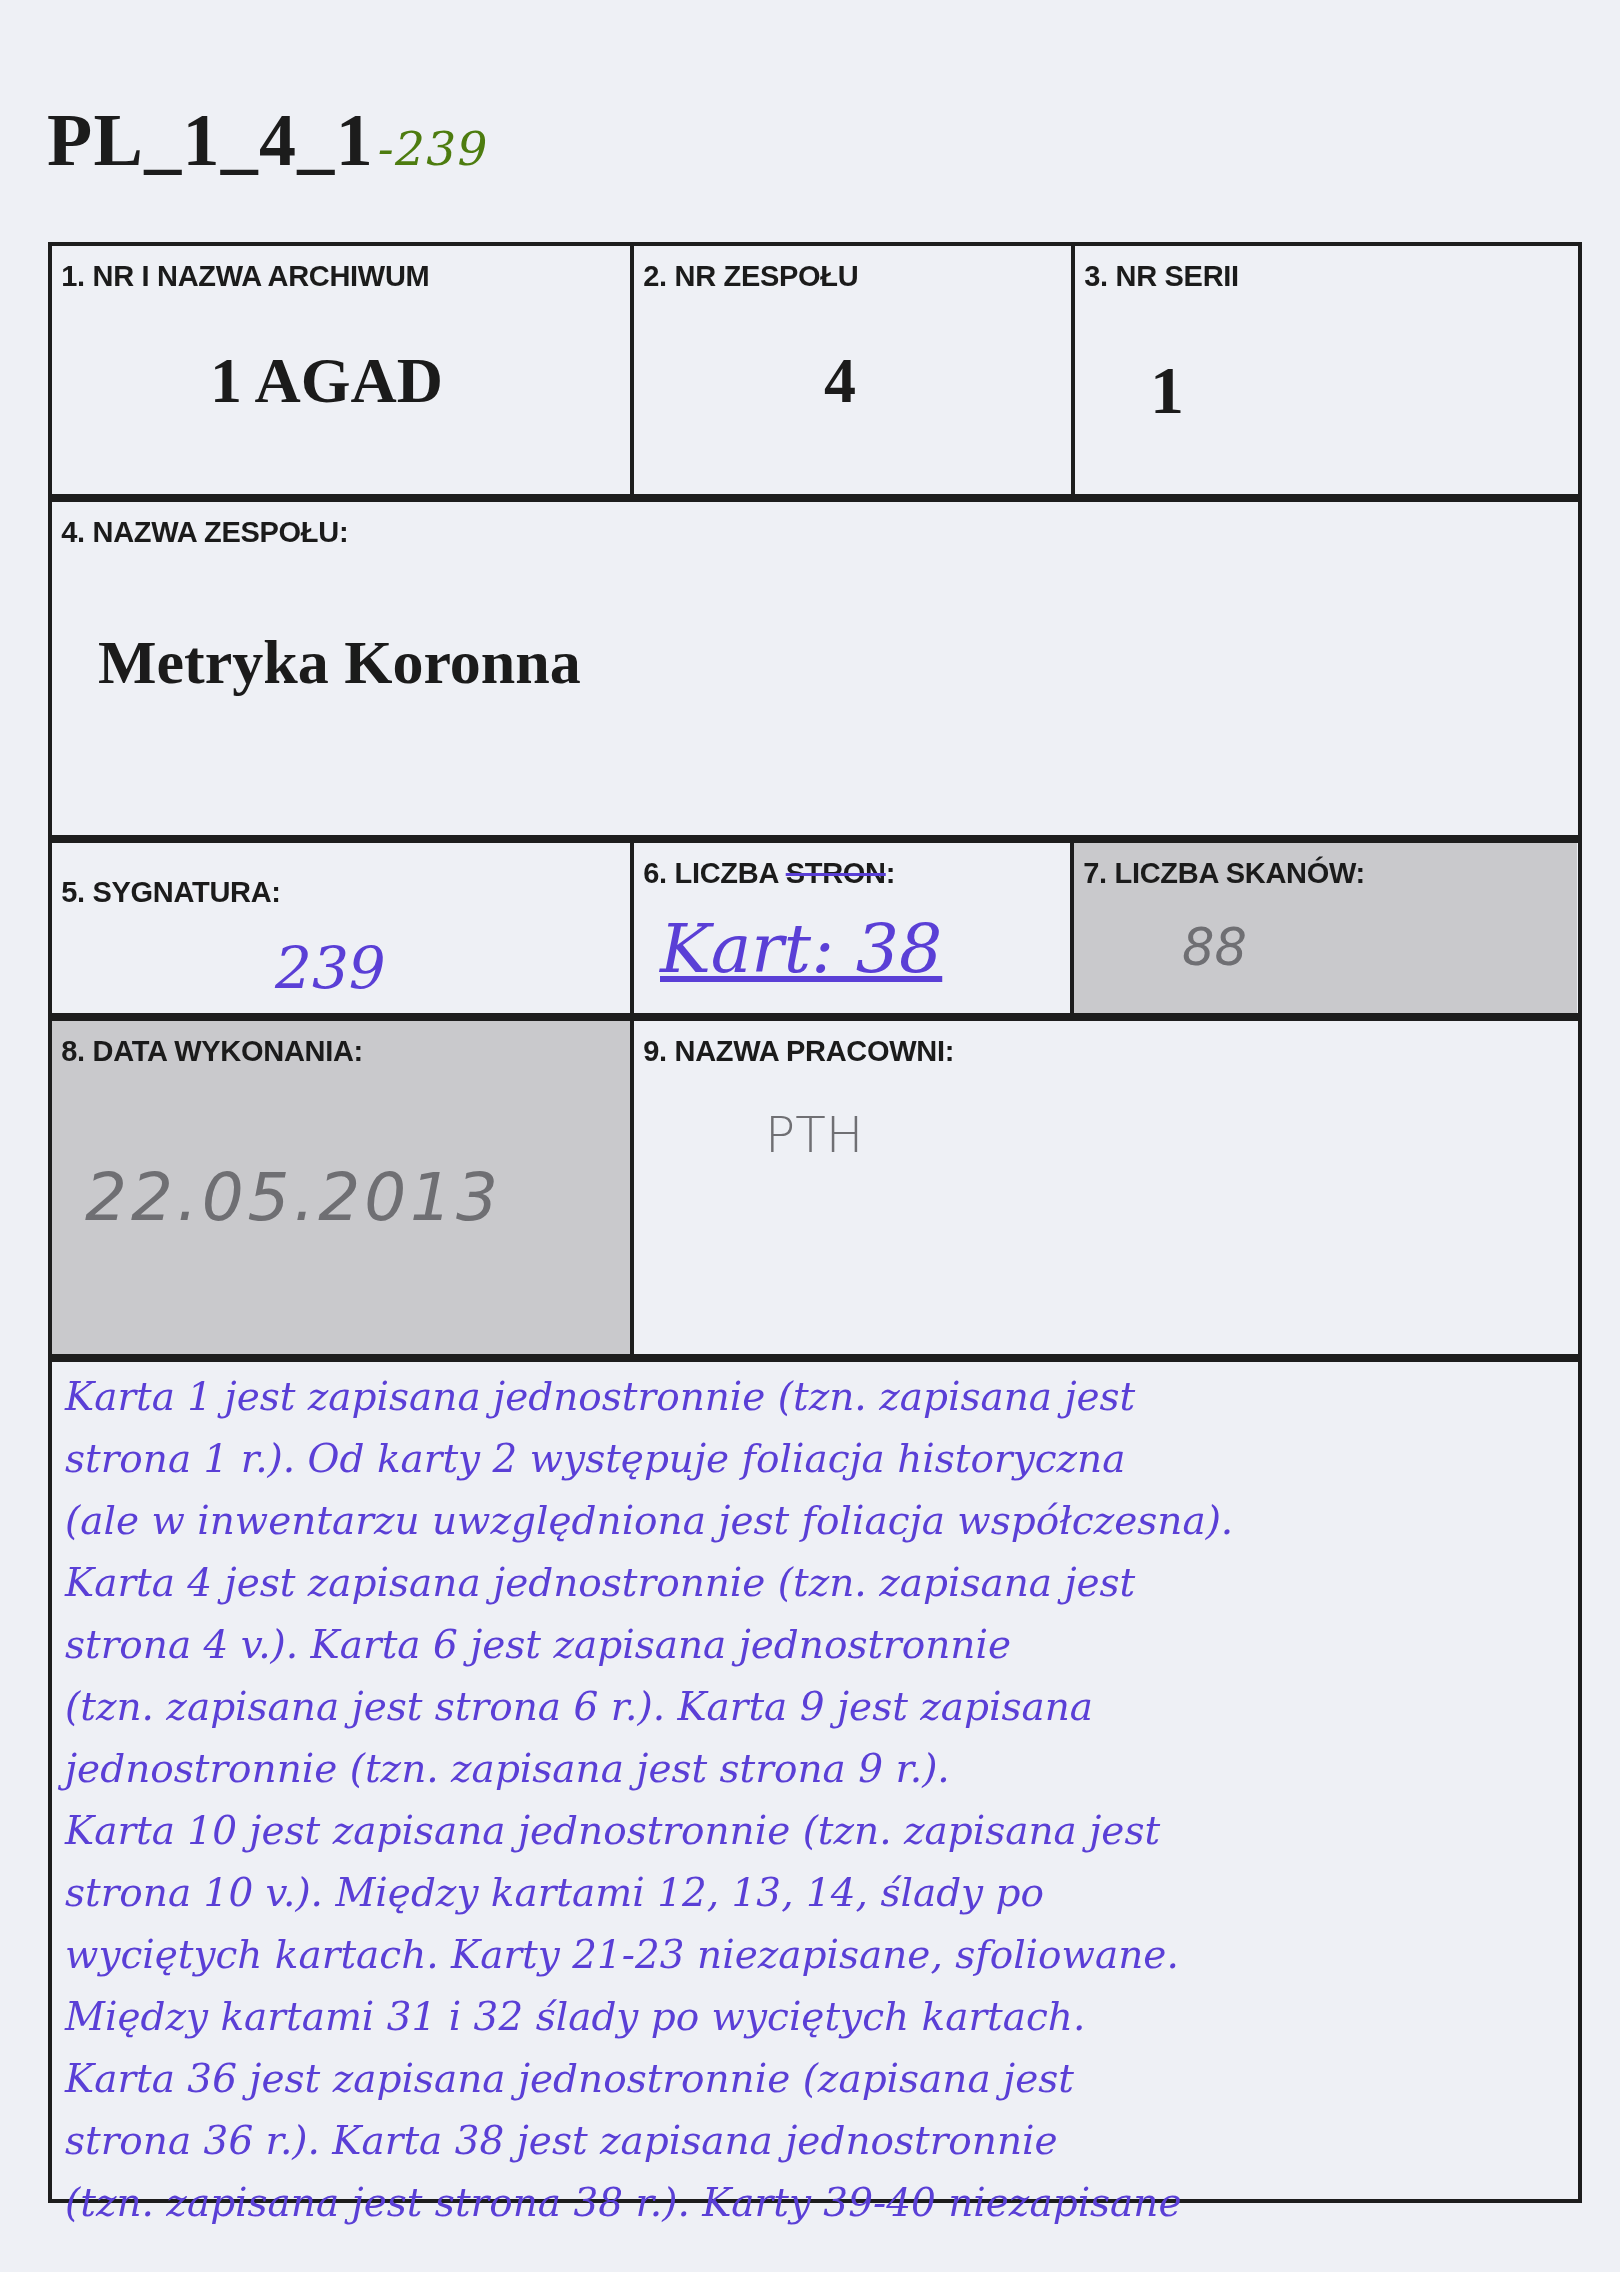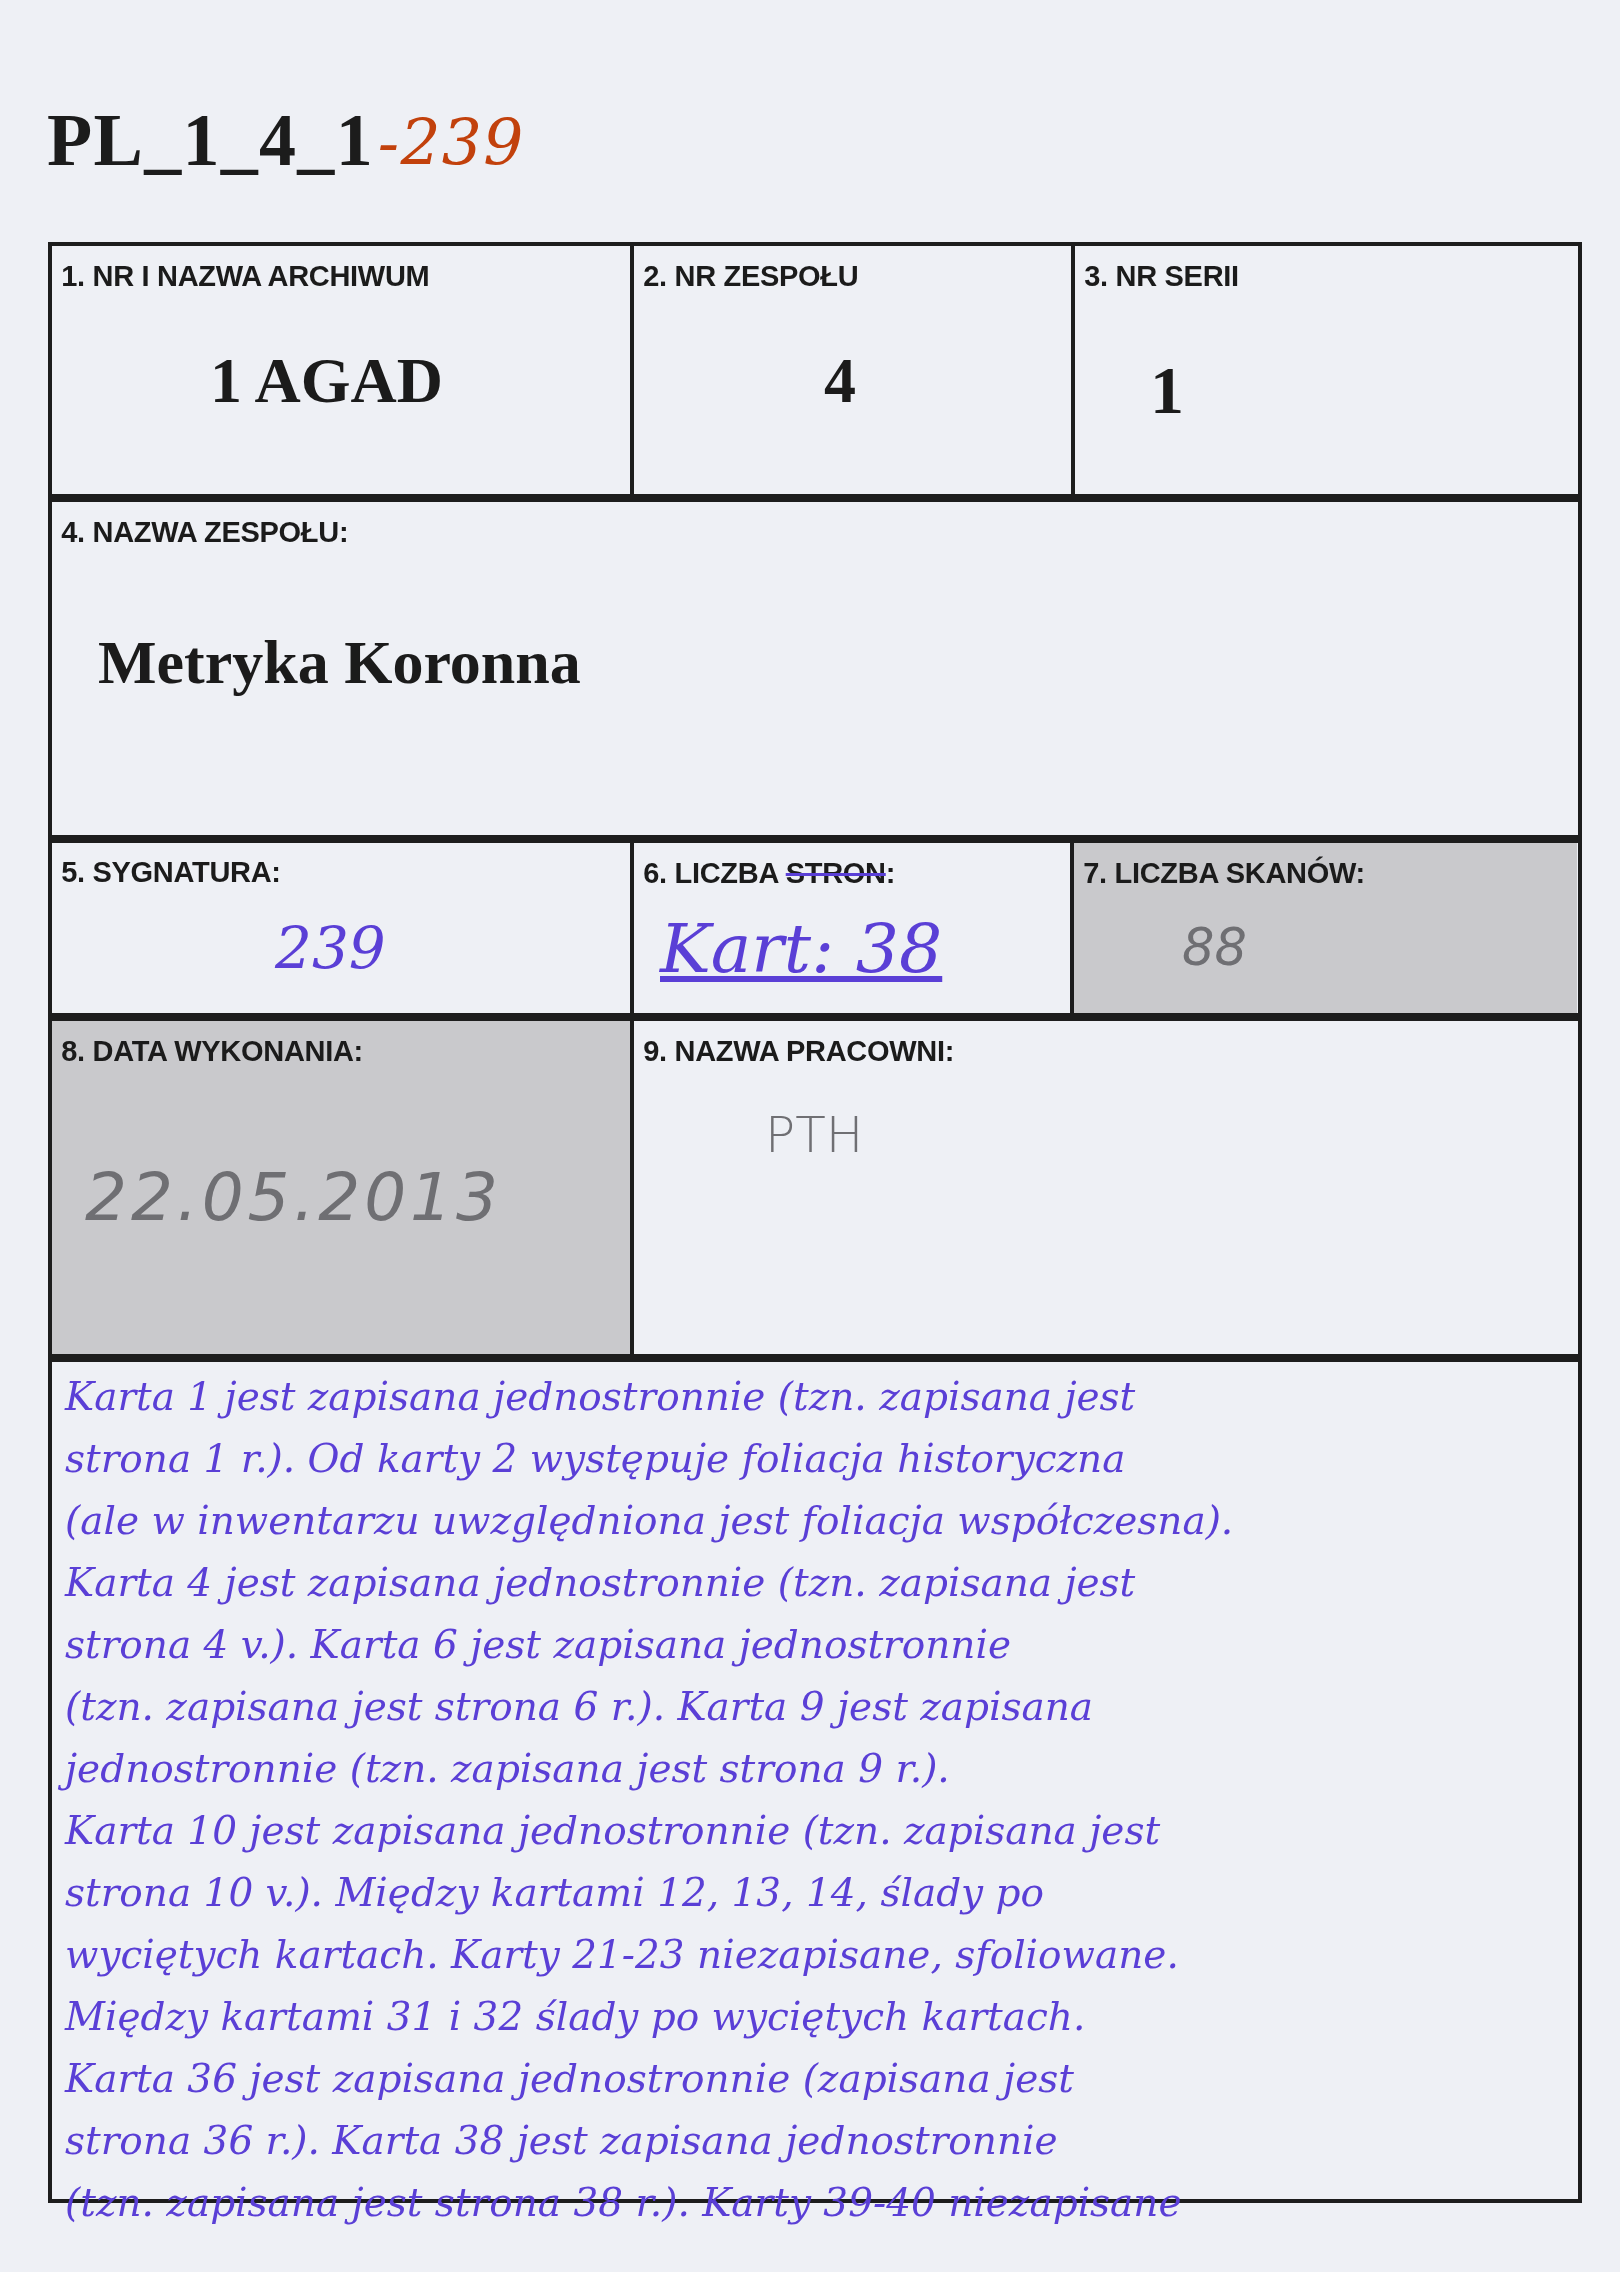--- a/index.html
+++ b/index.html
@@ -12,21 +12,21 @@
       color: #1e1e1e;
     }
     .doc-id {
       position: absolute; left: 47px; top: 98px;
       font-family: "Liberation Serif", serif;
       font-weight: bold; font-size: 74px; letter-spacing: 1.3px;
       color: #1c1c1c; white-space: nowrap;
     }
     .doc-id .hand {
       font-family: "DejaVu Serif", serif; font-style: italic; font-weight: normal;
-      color: #c2410c; font-size: 63px; margin-left: 3.9px;
+      color: #4d7c0f; font-size: 47px; margin-left: 3.9px;
     }
     .form {
       position: absolute; left: 48px; top: 242px;
       width: 1534px; height: 1961px;
       border: 4.6px solid #1d1d1d; box-sizing: border-box;
     }
     .cell {
       position: absolute; box-sizing: border-box;
     }
     .hline { position: absolute; left: 0; right: 0; height: 7.9px; background: #1d1d1d; }
@@ -85,21 +85,21 @@
     <div class="value-print" style="left:75px; top:105px; font-size:68px;">1</div>
   </div>
   <div class="hline" style="top:248px;"></div>
 
   <div class="cell" style="left:0; top:256px; width:1525px; height:335px;">
     <div class="label">4. NAZWA ZESPOŁU:</div>
     <div class="value-print" style="left:46px; top:125px; font-size:62px;">Metryka Koronna</div>
   </div>
   <div class="hline" style="top:589px;"></div>
 
-  <div class="cell" style="left:0; top:596px; width:644px; height:171px;">
+  <div class="cell" style="left:0; top:616px; width:644px; height:171px;">
     <div class="label">5. SYGNATURA:</div>
     <div class="value-hand" style="left:223px; top:72px; font-size:58px;">239</div>
   </div>
   <div class="vline" style="left:578px; top:597px; height:171px;"></div>
   <div class="cell" style="left:582px; top:597px; width:437px; height:171px;padding-left:40px;">
     <div class="label">
       <span>6. LICZBA</span>
       <span class="strike">STRON</span><span>:</span>
     </div>
     <div class="value-hand" style="left:26px; top:66px; font-size:68px;text-decoration:underline;">Kart: 38</div>

